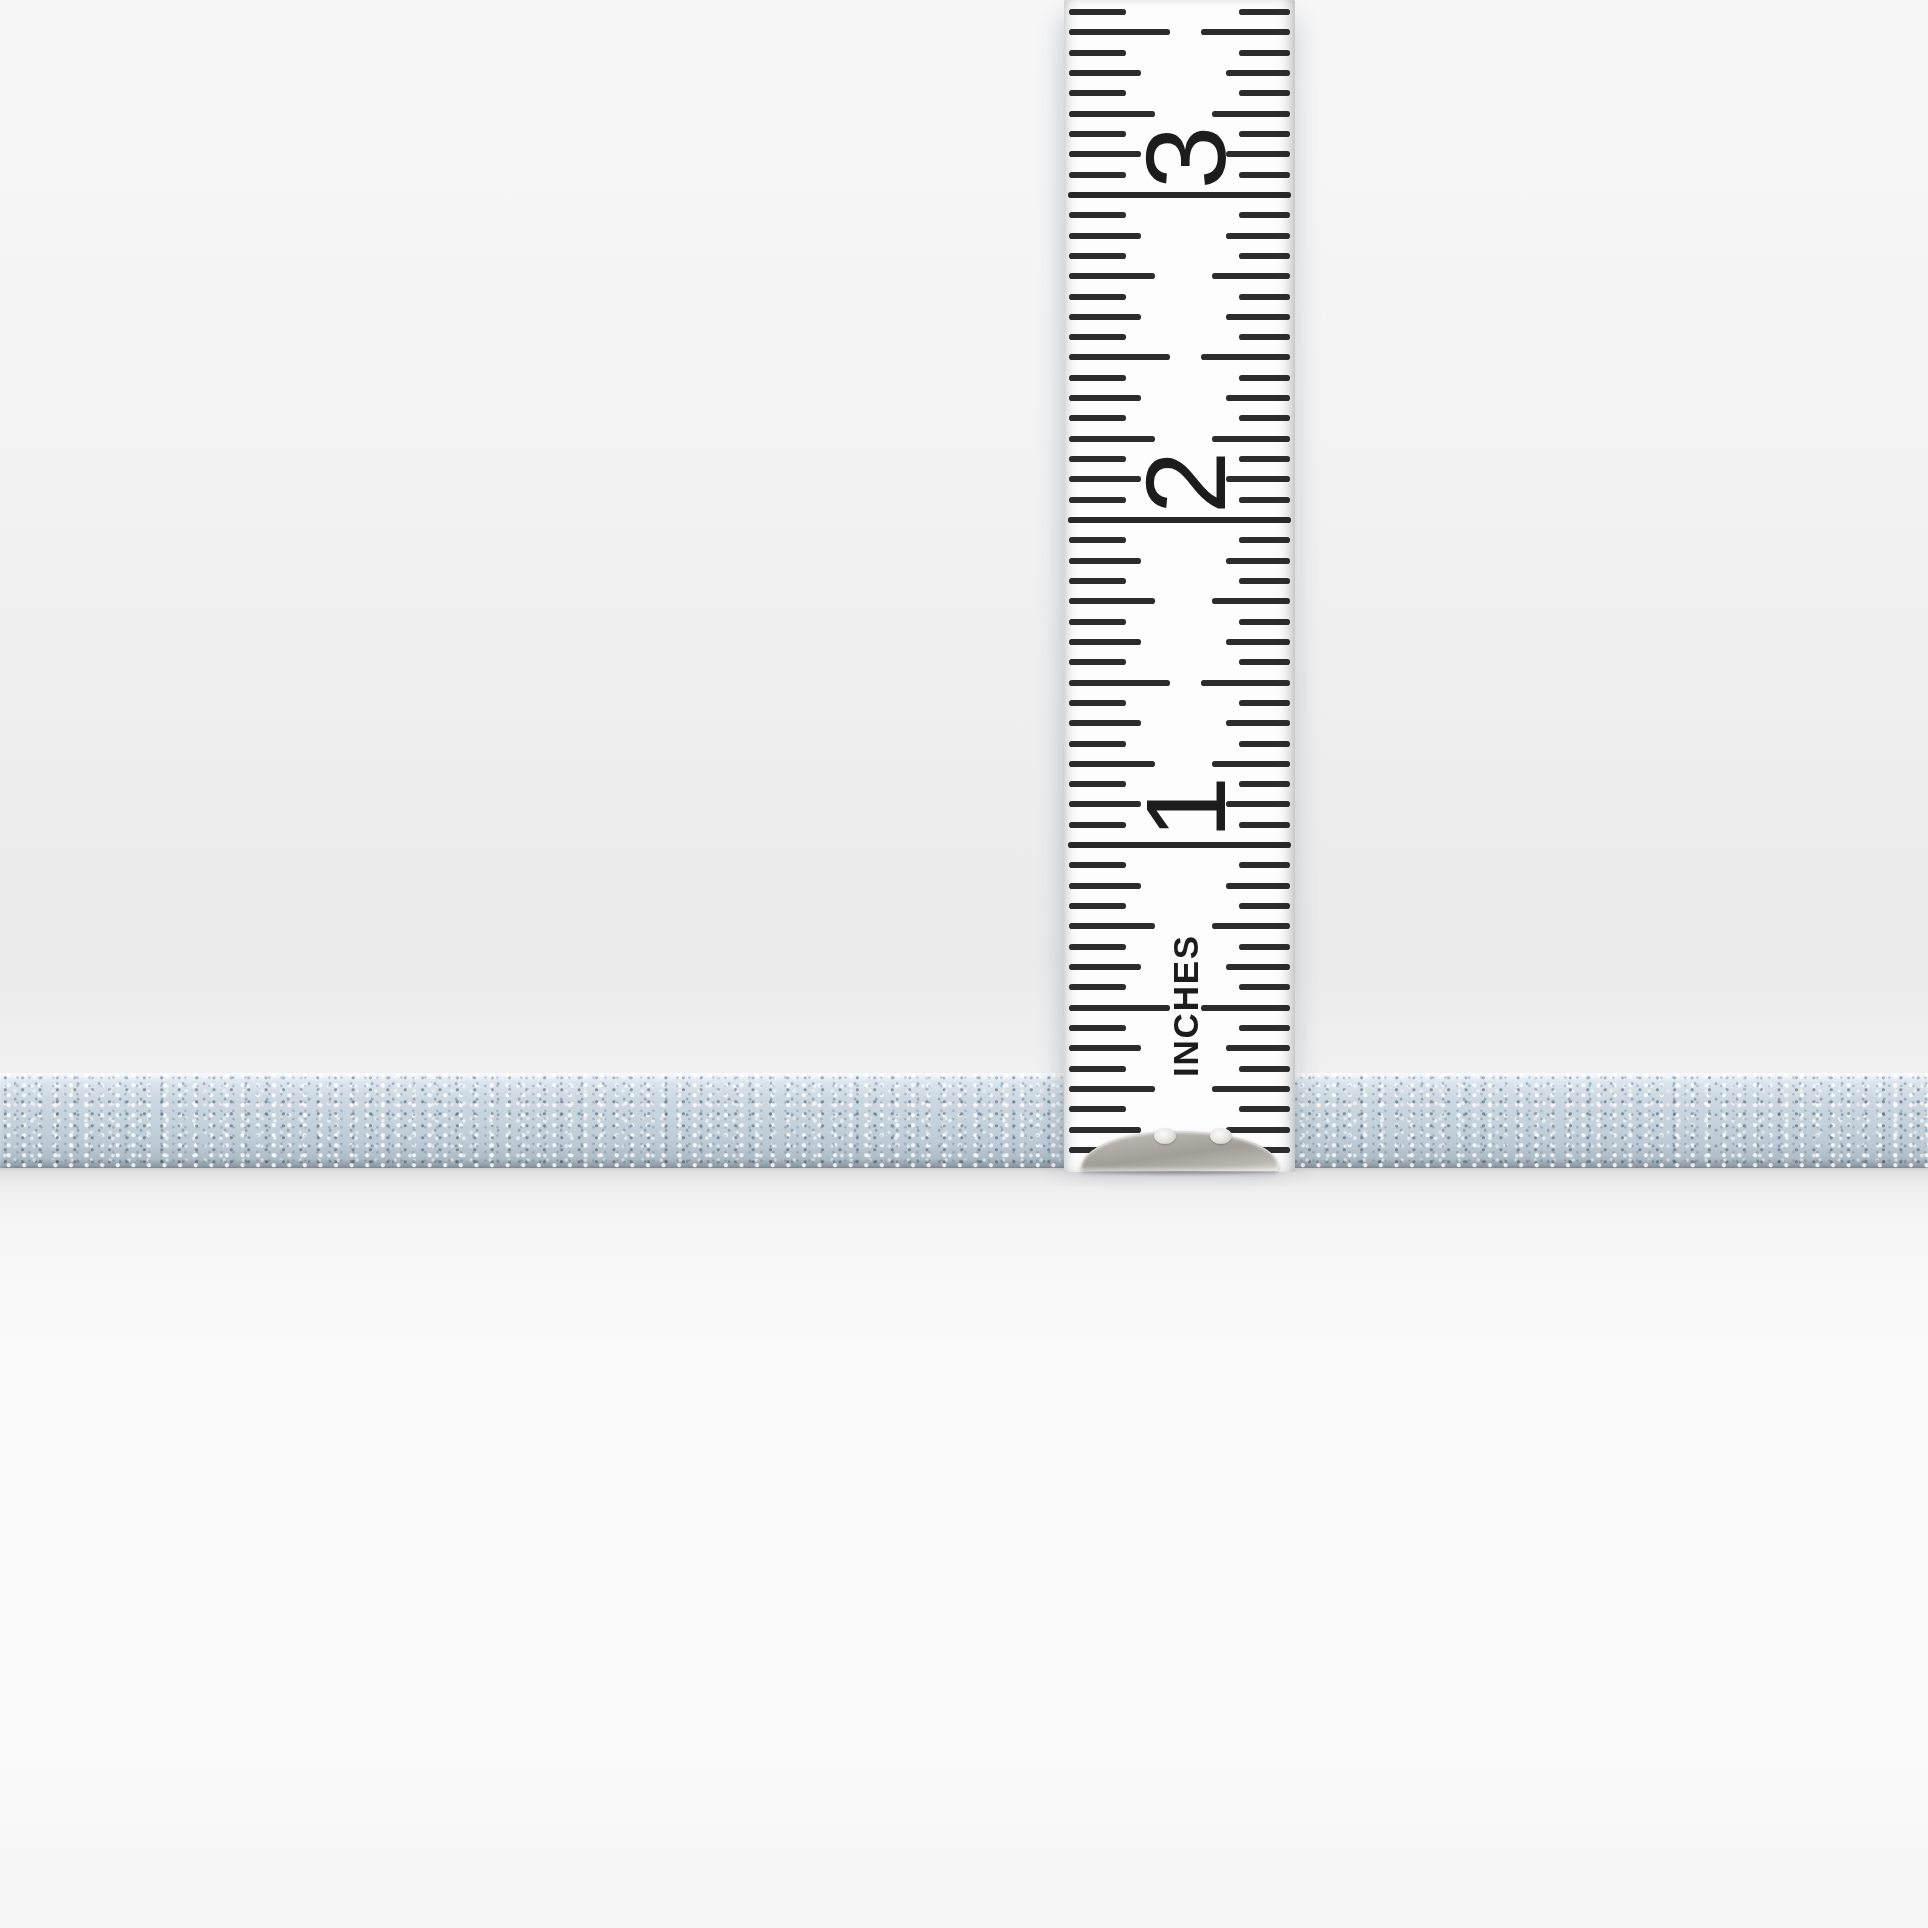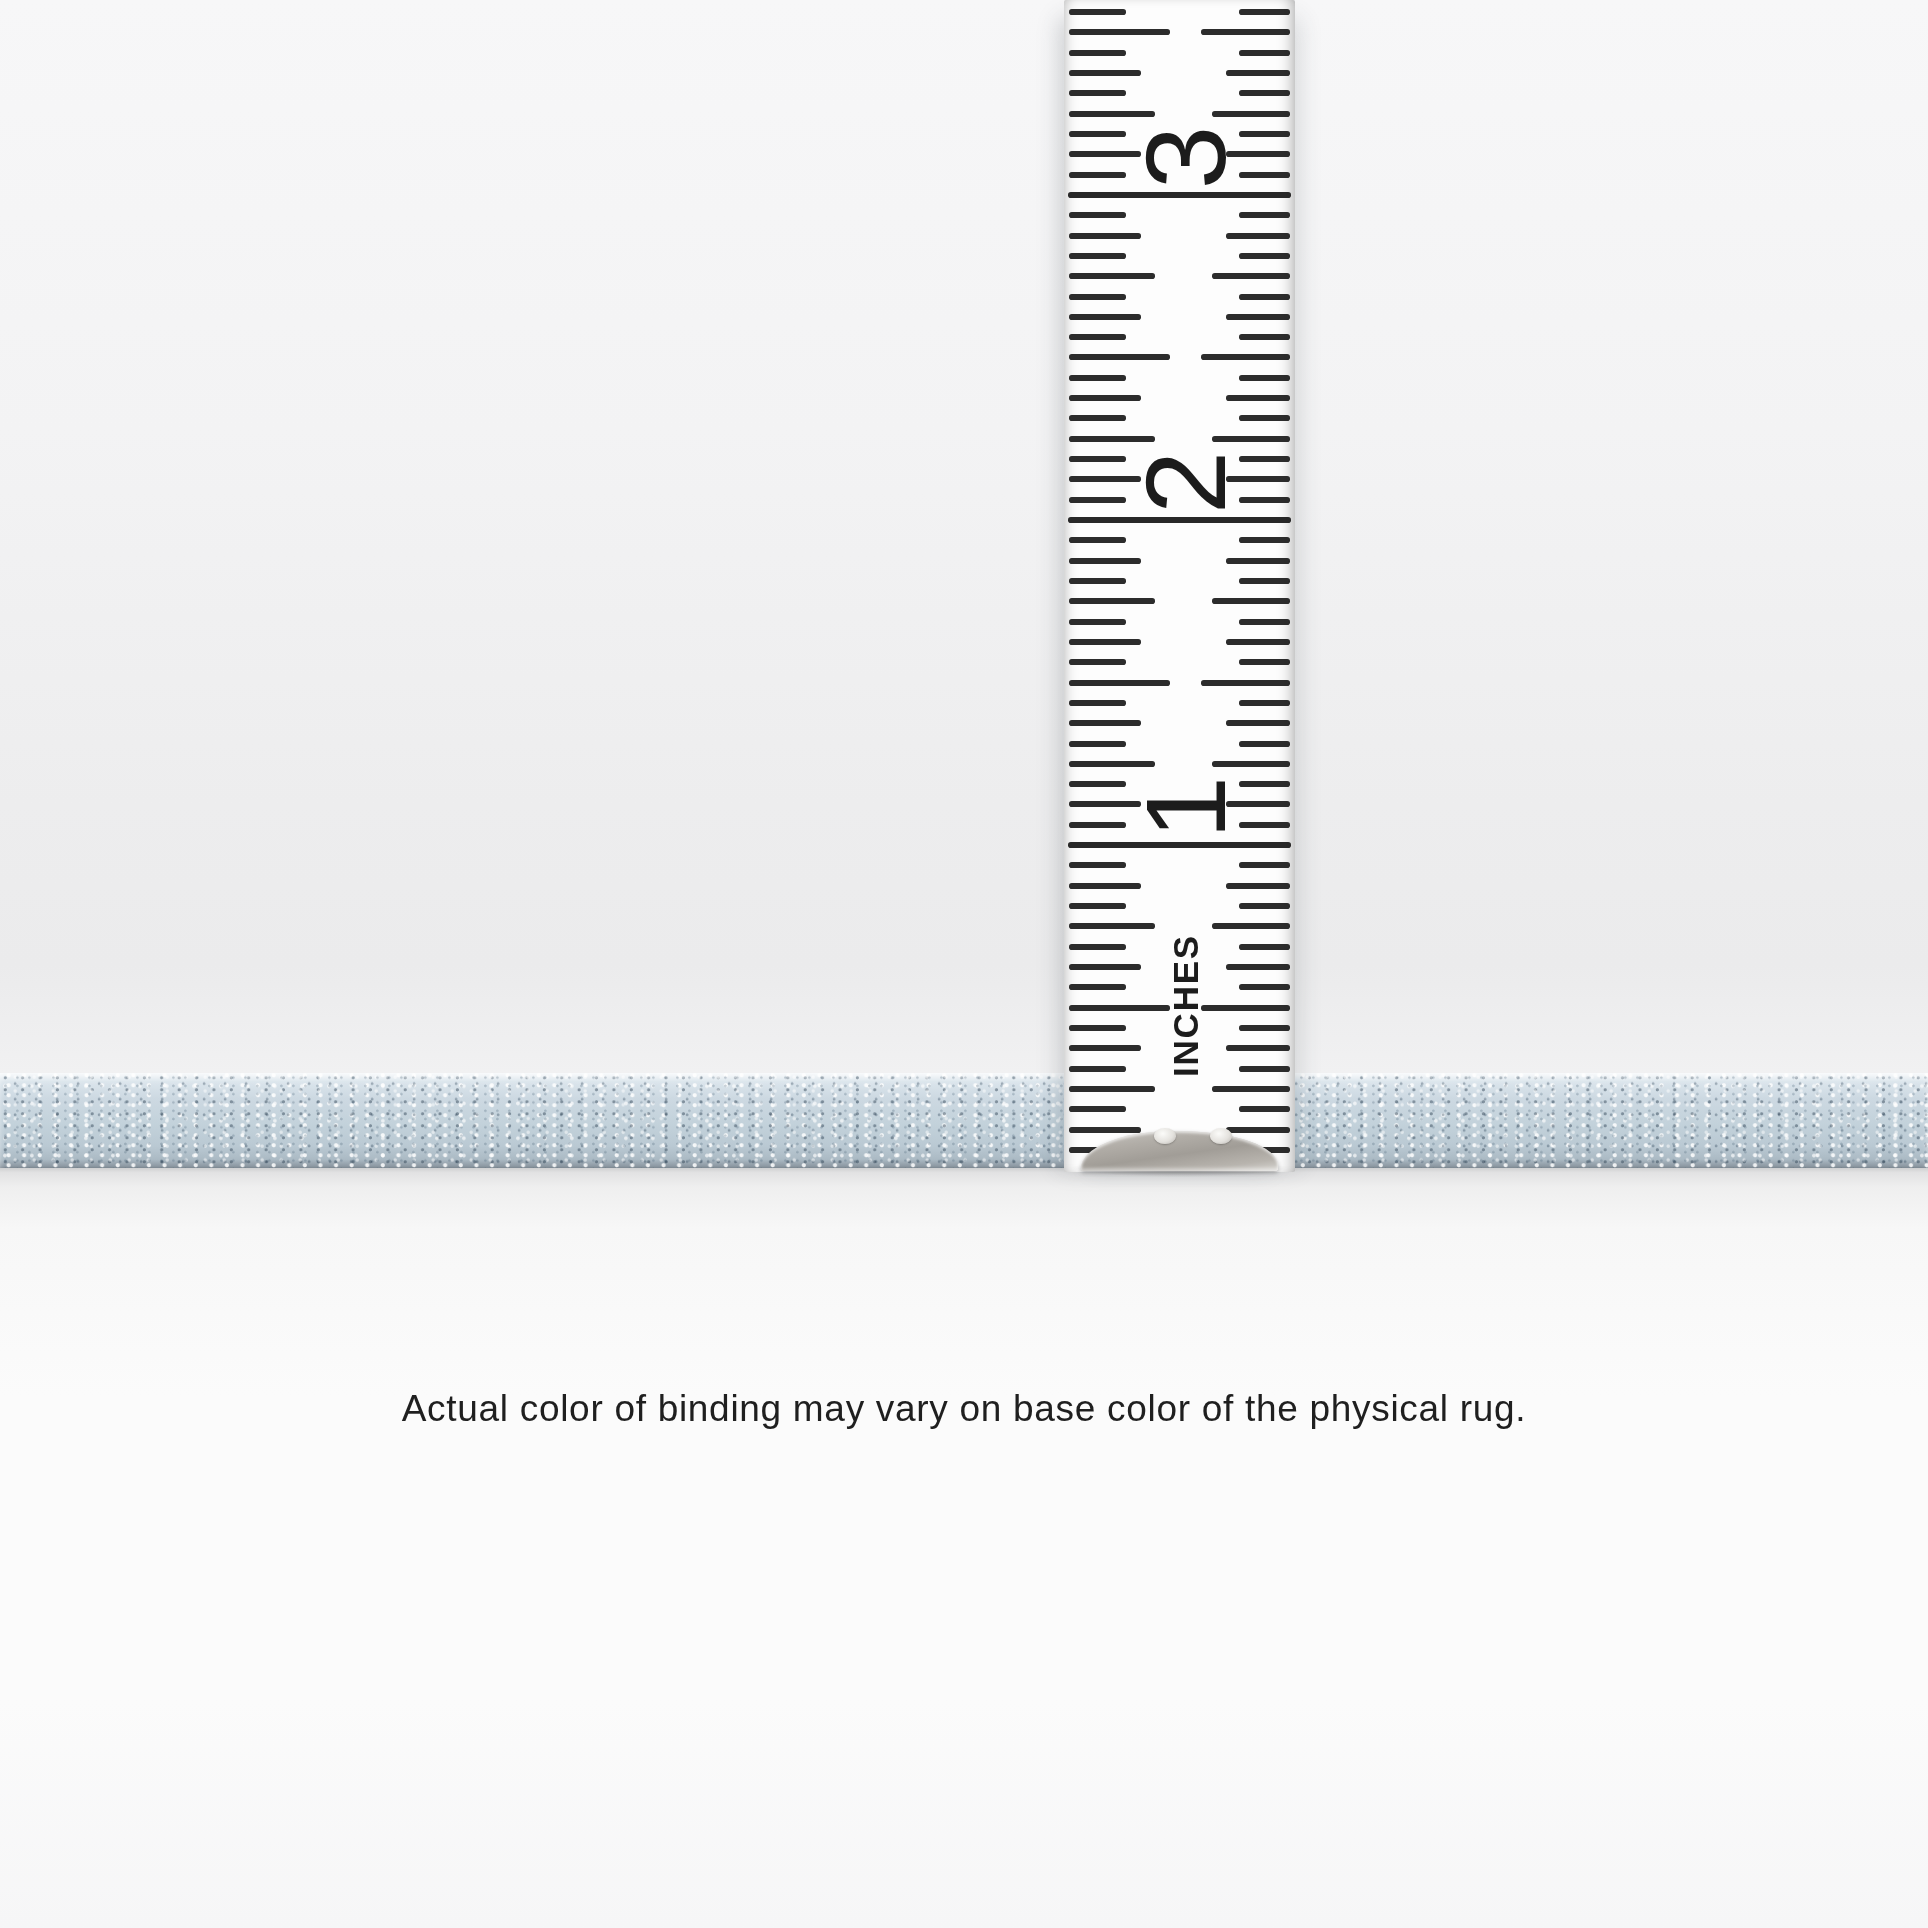--- a/index.html
+++ b/index.html
@@ -315,17 +315,16 @@
       </div>
     <div class="unit-label" style="color: rgb(28, 28, 28);">INCHES</div>
     <div class="tip-shadow"></div>
     <div class="metal-tip">
       <span class="rivet rivet-1"></span>
       <span class="rivet rivet-2"></span>
     </div>
   </div>
 
   <div class="disclaimer">
-    <div>Actual color of binding may vary on base color of the physical rug.</div>
   </div>
 
 </div>
 
 
 </body></html>

